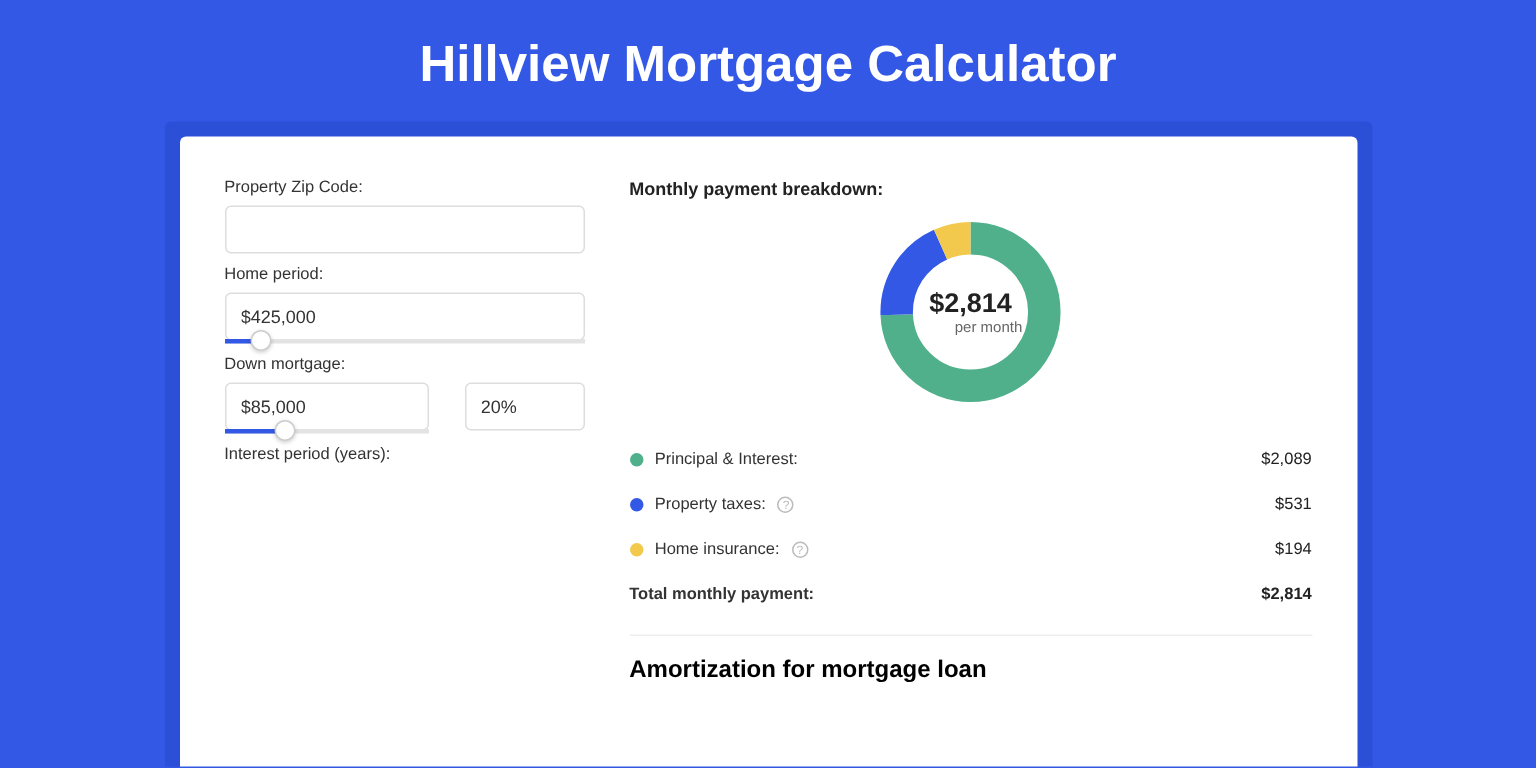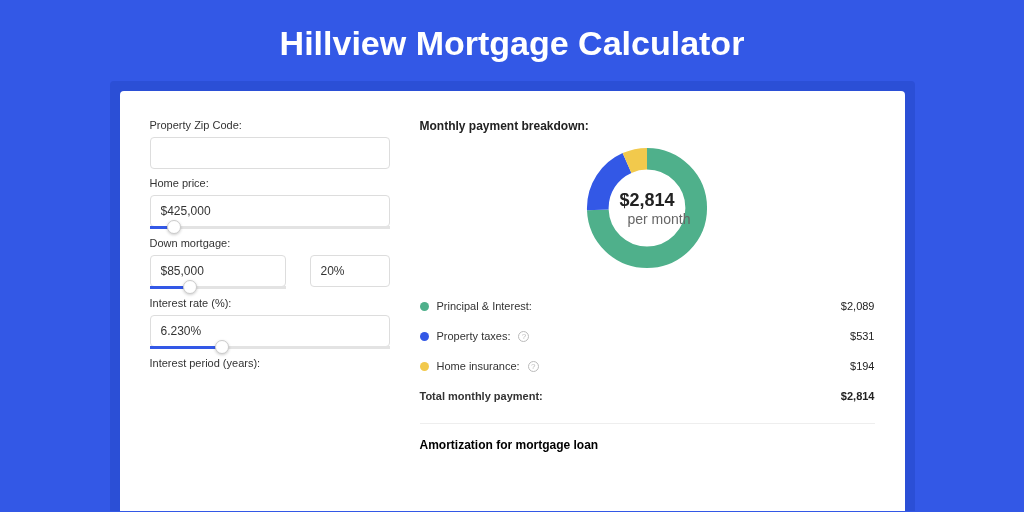--- a/index.html
+++ b/index.html
@@ -110,36 +110,36 @@
   .donut {
     width: 130px; height: 130px; position: relative;
   }
   .donut svg { width: 130px; height: 130px; transform: rotate(-90deg); }
   .donut-center {
     position: absolute; inset: 0;
     display: flex; flex-direction: column;
     align-items: center; justify-content: center;
   }
   .donut-val { font-size: 18px; font-weight: 700; color: #222; }
-  .donut-sub { font-size: 14px; color: #666; margin-left: 24px; }
+  .donut-sub { font-size: 10px; color: #666; margin-left: 24px; }
   .legend-row {
     display: flex; align-items: center; justify-content: space-between;
     padding: 9px 0;
     font-size: 11px;
     color: #333;
   }
   .legend-left { display: flex; align-items: center; gap: 8px; }
   .dot { width: 9px; height: 9px; border-radius: 50%; }
   .dot-green { background: #4fb08b; }
   .dot-blue { background: #3358e6; }
   .dot-yellow { background: #f2c94c; }
   .legend-val { font-weight: 400; color: #222; }
   .legend-total .legend-lbl, .legend-total .legend-val { font-weight: 700; }
   .hr { border: none; border-top: 1px solid #eee; margin: 12px 0 14px 0; }
-  .amort-title { font-size: 12px; font-weight: 700; margin-bottom: 8px; }
+  .amort-title { font-size: 16px; font-weight: 700; margin-bottom: 8px; }
   .amort-text { font-size: 10.5px; color: #555; line-height: 1.5; }
   .info-icon {
     width: 11px; height: 11px; border: 1px solid #bbb; border-radius: 50%;
     display: inline-flex; align-items: center; justify-content: center;
     font-size: 8px; color: #bbb;
   }
 </style>
 </head>
 <body>
 
@@ -149,21 +149,21 @@
 <div class="card">
 
   <div class="left">
 
     <div class="field">
       <label class="lbl">Property Zip Code:</label>
       <input class="input" value="" style="">
     </div>
 
     <div class="field">
-      <label class="lbl">Home price:</label>
+      <label class="lbl">Home period:</label>
       <input class="input" value="$425,000" style="">
       <div class="slider-track">
         <div class="slider-fill" style="width:10%"></div>
         <div class="slider-thumb" style="left:calc(10% - 7px)"></div>
       </div>
     </div>
 
     <div class="field">
       <label class="lbl">Down mortgage:</label>
       <div class="row-2">
@@ -173,28 +173,20 @@
             <div class="slider-fill" style="width:30%"></div>
             <div class="slider-thumb" style="left:calc(30% - 7px)"></div>
           </div>
         </div>
         <div class="col-b">
           <input class="input" value="20%" style="">
         </div>
       </div>
     </div>
 
-    <div class="field">
-      <label class="lbl">Interest rate (%):</label>
-      <input class="input" value="6.230%" style="">
-      <div class="slider-track">
-        <div class="slider-fill" style="width:30%"></div>
-        <div class="slider-thumb" style="left:calc(30% - 7px)"></div>
-      </div>
-    </div>
 
     <div class="field">
       <label class="lbl">Interest period (years):</label>
     </div>
 
 
   </div>
 
   <div class="right">
     <div class="section-title">Monthly payment breakdown:</div>

